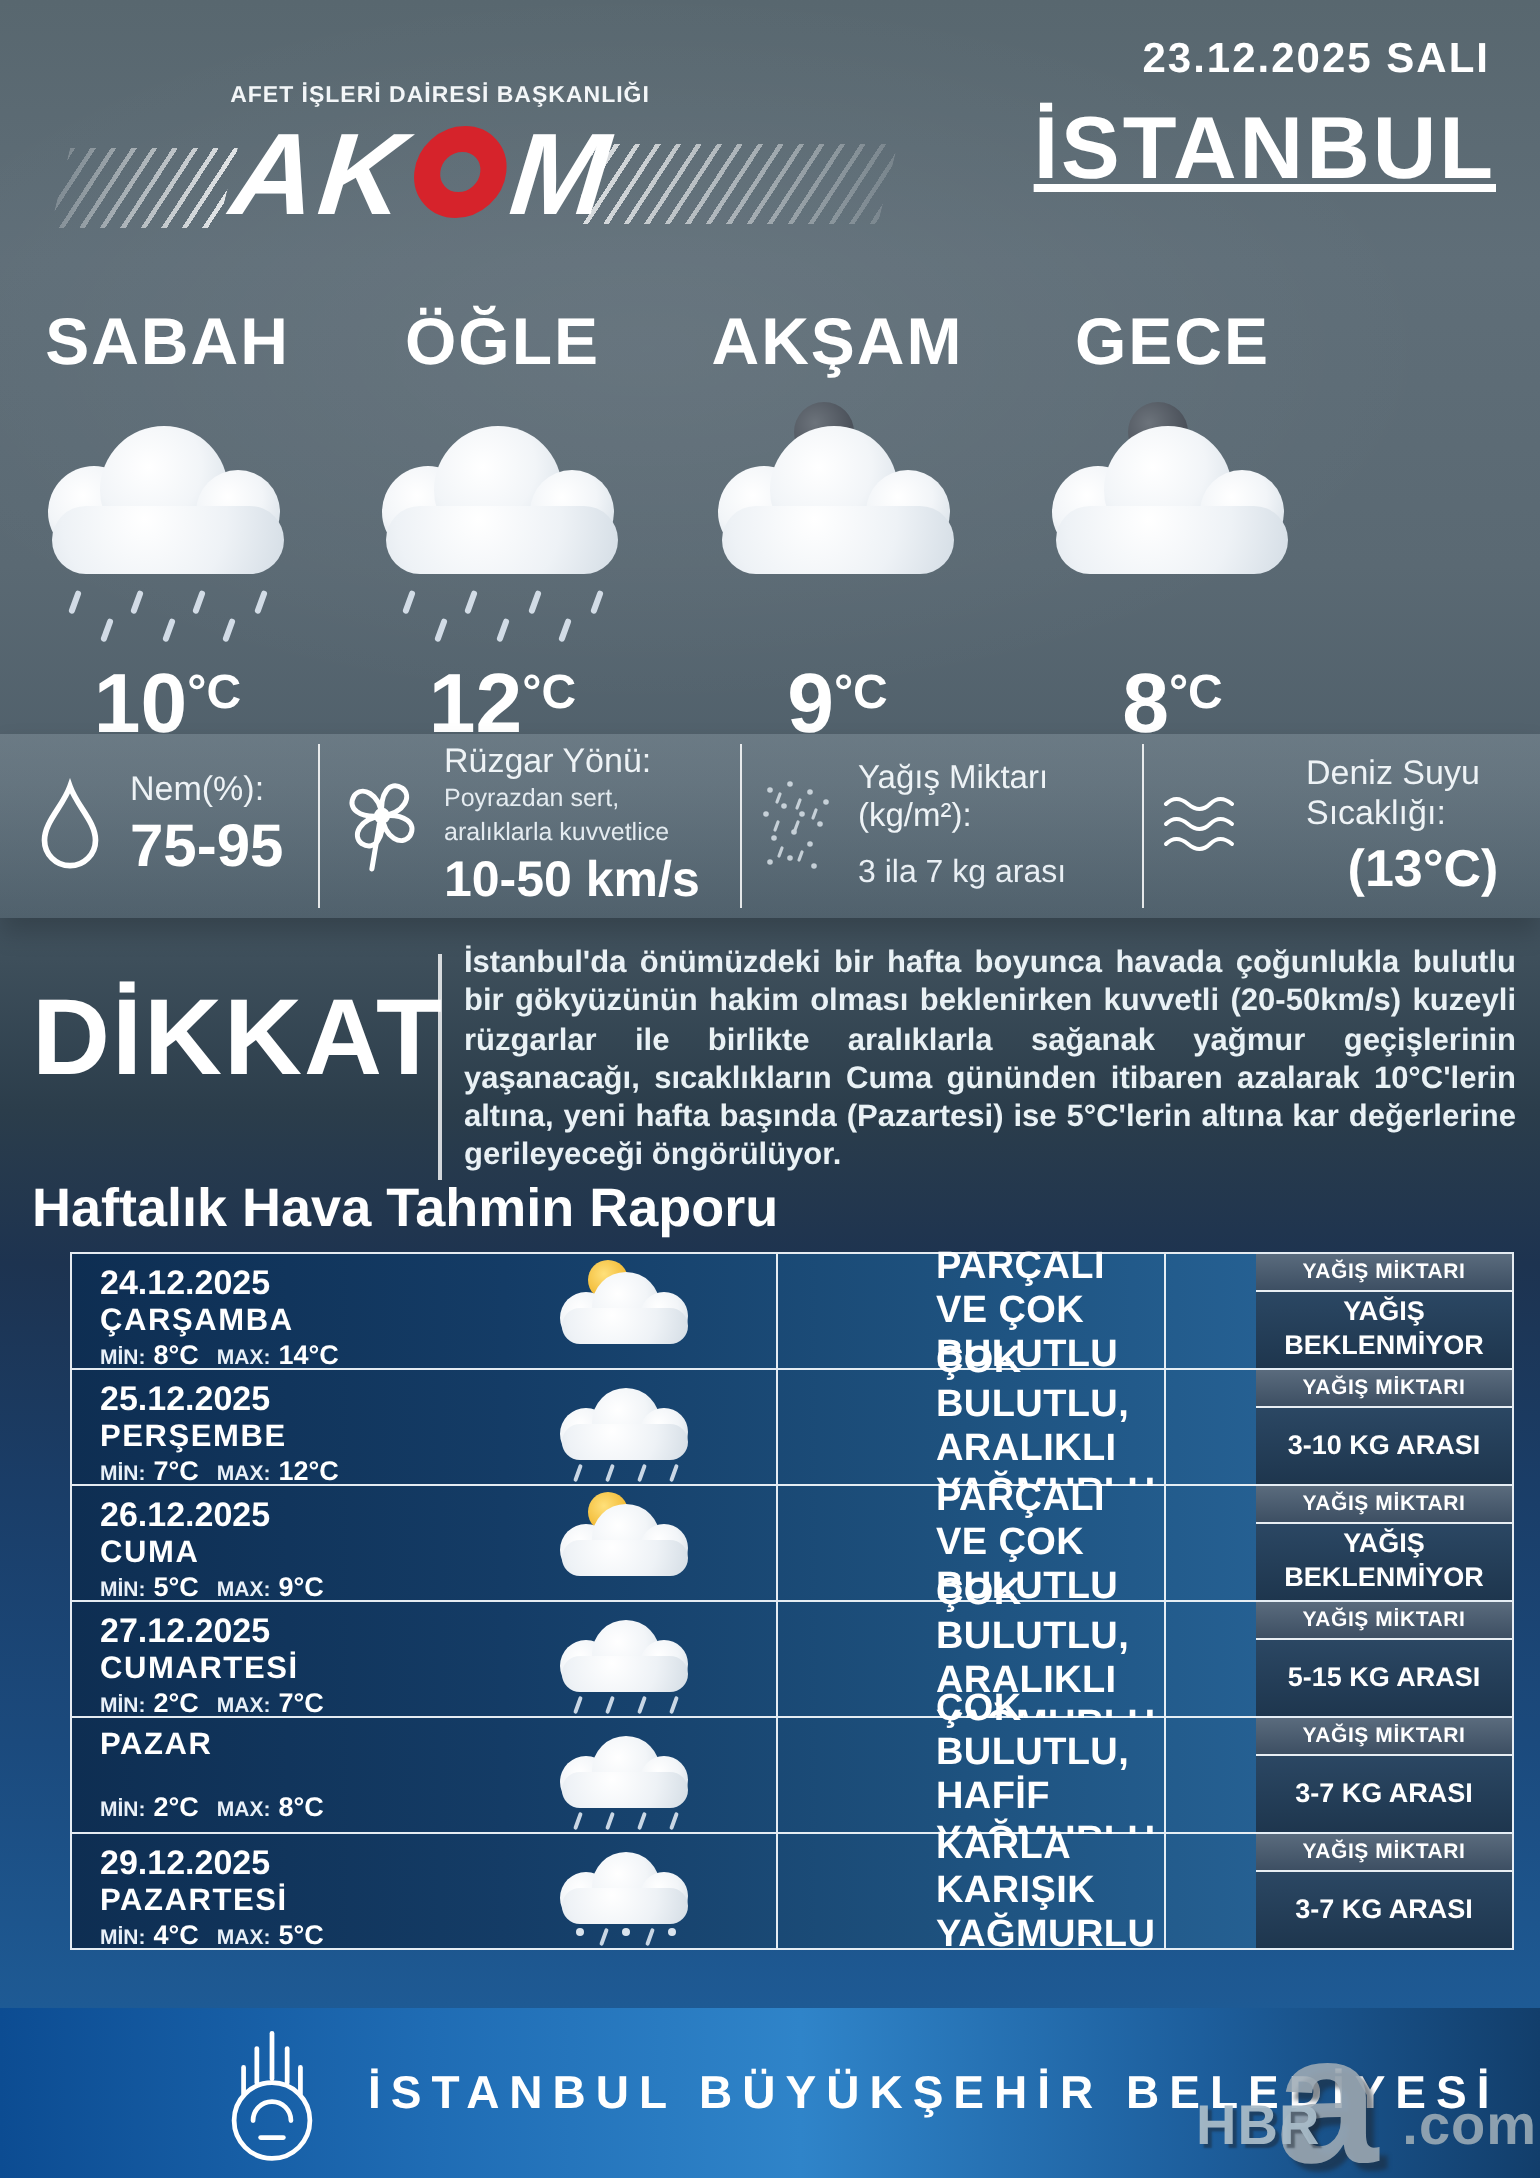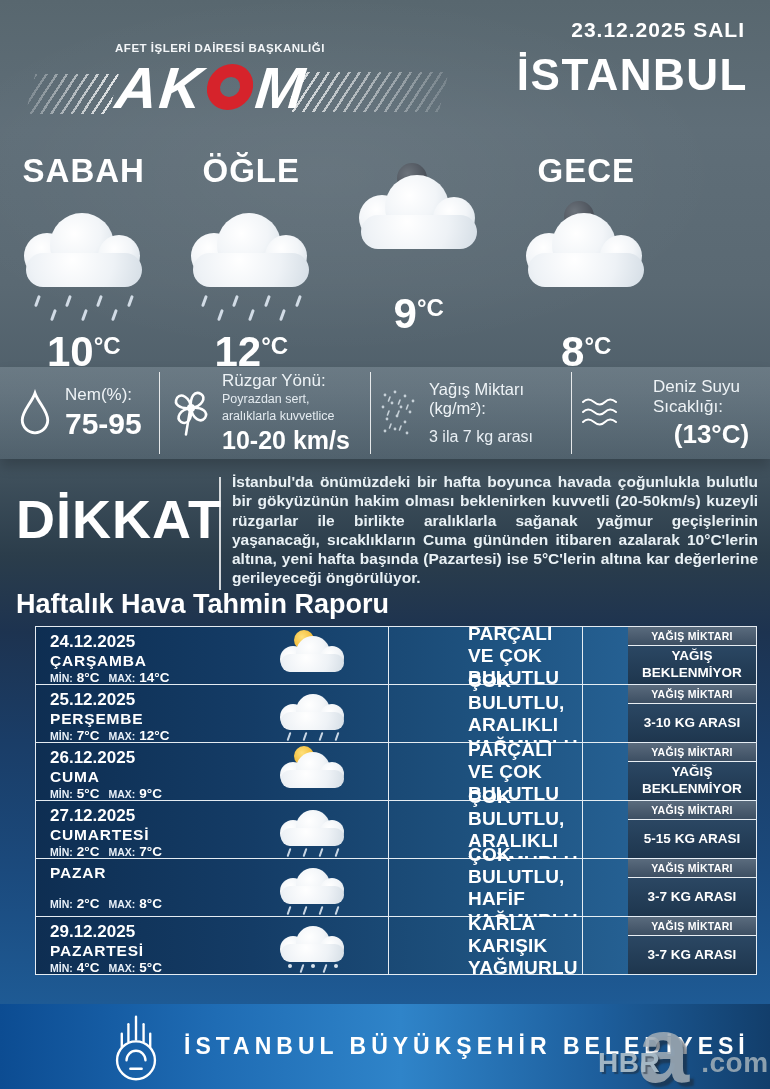--- a/index.html
+++ b/index.html
@@ -23,21 +23,21 @@
   .akom-o { display:inline-block; width:46px; height:46px; border:13.5px solid #d6232b;
     border-radius:50%; margin:0 3px; vertical-align:-2px; }
   .stripes { position:absolute; height:40px;
     background:repeating-linear-gradient(112deg, rgba(255,255,255,.92) 0 2.5px, transparent 2.5px 9.5px);
     transform:skewX(-14deg); }
   .stripes.left  { left:30px;  top:74px; width:84px;  opacity:.9;
     -webkit-mask-image:linear-gradient(90deg, rgba(0,0,0,.25), #000); }
   .stripes.right { left:292px; top:72px; width:152px; opacity:.85;
     -webkit-mask-image:linear-gradient(90deg, #000, rgba(0,0,0,.2)); }
   .date-top { position:absolute; top:18px; right:25px; font-size:21px; font-weight:bold; letter-spacing:1px; }
-  .city { position:absolute; top:50px; right:22px; font-size:44px; font-weight:bold; letter-spacing:1.5px; }
+  .city { position:absolute; top:50px; right:22px; font-size:44px; font-weight:bold; letter-spacing:1.5px;text-decoration:underline; }
 
   
   .periods { position:absolute; left:0; top:152px; width:670px; display:flex; }
   .period { flex:1; display:flex; flex-direction:column; align-items:center; }
   .p-label { font-size:33px; font-weight:bold; letter-spacing:1px; }
   .p-iconbox { height:138px; display:flex; align-items:center; justify-content:center; }
   .p-temp { font-size:42px; font-weight:bold; }
   .p-unit { font-size:24px; vertical-align:12px; }
 
   
@@ -187,20 +187,21 @@
           <div class="bc-rain2">
               <span class="rdrop"></span>
               <span class="rdrop"></span>
               <span class="rdrop"></span>
             </div>
         </div>
       </div>
       <div class="p-temp"><span>12</span><span class="p-unit">°C</span></div>
     </div>
     <div class="period">
+      <div class="p-label">AKŞAM</div>
       <div class="p-iconbox">
         <div class="bcloud">
           <div class="bc-moon"></div>
           <div class="cpart bc-c1"></div>
             <div class="cpart bc-c2"></div>
             <div class="cpart bc-c3"></div>
             <div class="bc-base"></div>
         </div>
       </div>
       <div class="p-temp"><span>9</span><span class="p-unit">°C</span></div>
@@ -238,21 +239,21 @@
           <path d="M16 15 C15 6 19 1 24 4 C28 7 25 14 16 15 Z" transform="rotate(180 16 15)"></path>
           <path d="M16 15 C15 6 19 1 24 4 C28 7 25 14 16 15 Z" transform="rotate(270 16 15)"></path>
           <circle cx="16" cy="15" r="2.2"></circle>
           <path d="M15 18 L12 36"></path>
         </g>
       </svg>
       <div style="margin-left:10px;">
         <div class="st-label">Rüzgar Yönü:</div>
         <div class="st-small">Poyrazdan sert,</div>
         <div class="st-small">aralıklarla kuvvetlice</div>
-        <div class="st-value">10-20 km/s</div>
+        <div class="st-value">10-50 km/s</div>
       </div>
     </div>
     <div class="stat s3">
       <svg class="st-icon" width="44" height="52" viewBox="0 0 44 52" style="margin-left:6px; opacity:.75;">
         <g fill="#e9f1f7">
           <circle cx="8" cy="8" r="1.4"></circle>
             <circle cx="18" cy="5" r="1.4"></circle>
             <circle cx="28" cy="9" r="1.4"></circle>
             <circle cx="36" cy="14" r="1.4"></circle>
           <circle cx="6" cy="20" r="1.4"></circle>

